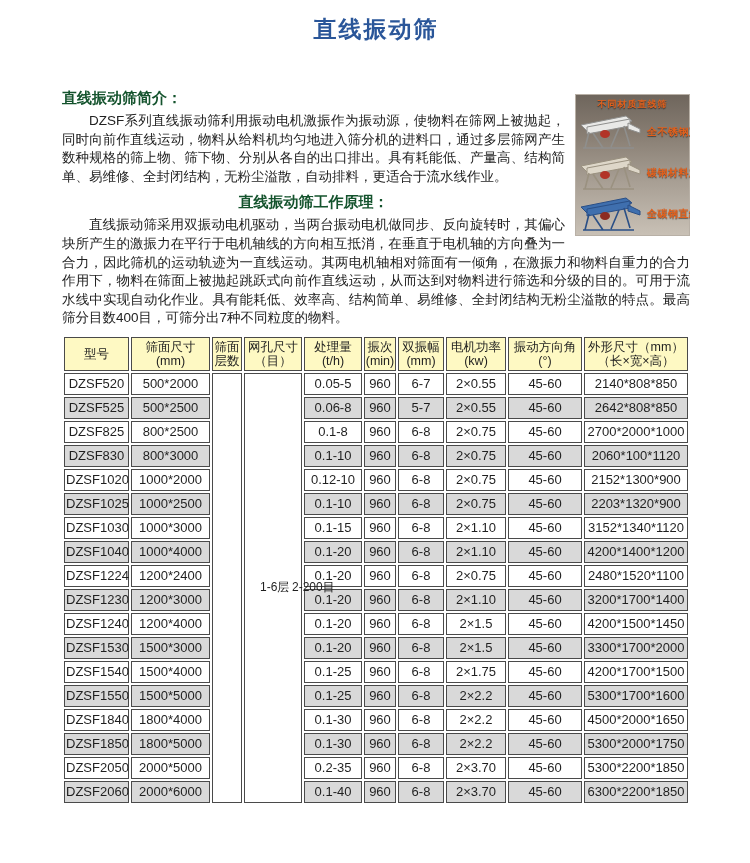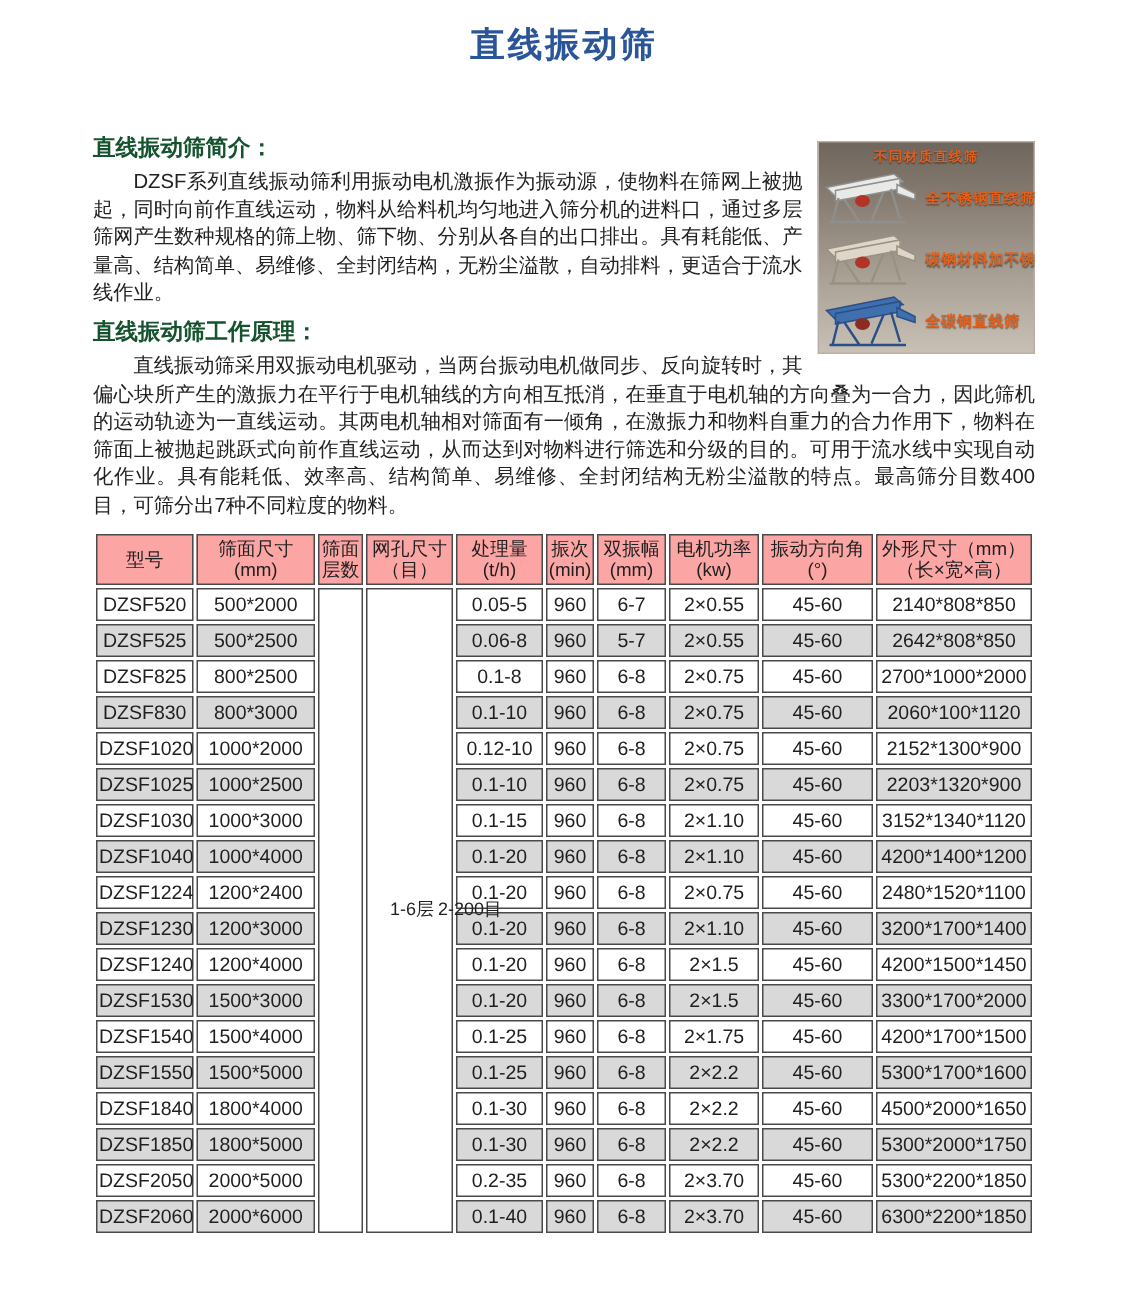--- a/index.html
+++ b/index.html
@@ -20,25 +20,25 @@
 
   .section-heading {
     font-size: 15px; font-weight: bold; color: #14532d;
     margin: 0 0 4px 0;
   }
   .body-par {
     font-size: 13.5px; line-height: 18.6px; text-align: justify;
     text-indent: 2em; color: #222;
     margin-bottom: 7px;
   }
-  .principle-heading { margin-top: 3px; }
+  .principle-heading { margin-top: 3px; text-align: center; }
 
   
   .product-image {
-    float: right; width: 145px; height: 142px;
+    float: right; width: 115px; height: 142px;
     margin: 5px 0 6px 10px;
     background: linear-gradient(180deg, #6e655c 0%, #877d72 28%, #a89f94 62%, #c9c1b6 100%);
     box-shadow: 0 0 0 1px #b8b0a6 inset;
     overflow: hidden; position: relative;
   }
   .img-caption {
     text-align: center; font-size: 9px; font-weight: bold;
     padding-top: 4px; letter-spacing: 1px;
     text-shadow: 0 1px 1px rgba(0,0,0,.55);
   }
@@ -57,21 +57,21 @@
     border-collapse: separate; border-spacing: 2px;
     font-size: 13px;
   }
   table.params th, table.params td {
     border: 1px solid #4a4a4a;
     text-align: center; vertical-align: middle;
     background: #ffffff;
     overflow: visible;
   }
   table.params th {
-    background: #fca5a5;
+    background: #fef9c3;
     font-weight: normal; font-size: 12.5px; line-height: 14px;
     white-space: pre-line; height: 34px; padding: 2px 0;
   }
   table.params td { height: 22px; padding: 0 1px; white-space: nowrap; }
   table.params tbody tr:nth-child(even) td { background: #d9d9d9; }
   table.params td.merged { background: #ffffff !important; font-size: 12px; padding-left: 47px; }
 </style>
 </head>
 <body>
 
@@ -186,21 +186,21 @@
           <td>2642*808*850</td>
         </tr>
         <tr>
           <td>DZSF825</td>
           <td>800*2500</td>
           <td>0.1-8</td>
           <td>960</td>
           <td>6-8</td>
           <td>2×0.75</td>
           <td>45-60</td>
-          <td>2700*1000*2000</td>
+          <td>2700*2000*1000</td>
         </tr>
         <tr>
           <td>DZSF830</td>
           <td>800*3000</td>
           <td>0.1-10</td>
           <td>960</td>
           <td>6-8</td>
           <td>2×0.75</td>
           <td>45-60</td>
           <td>2060*100*1120</td>

